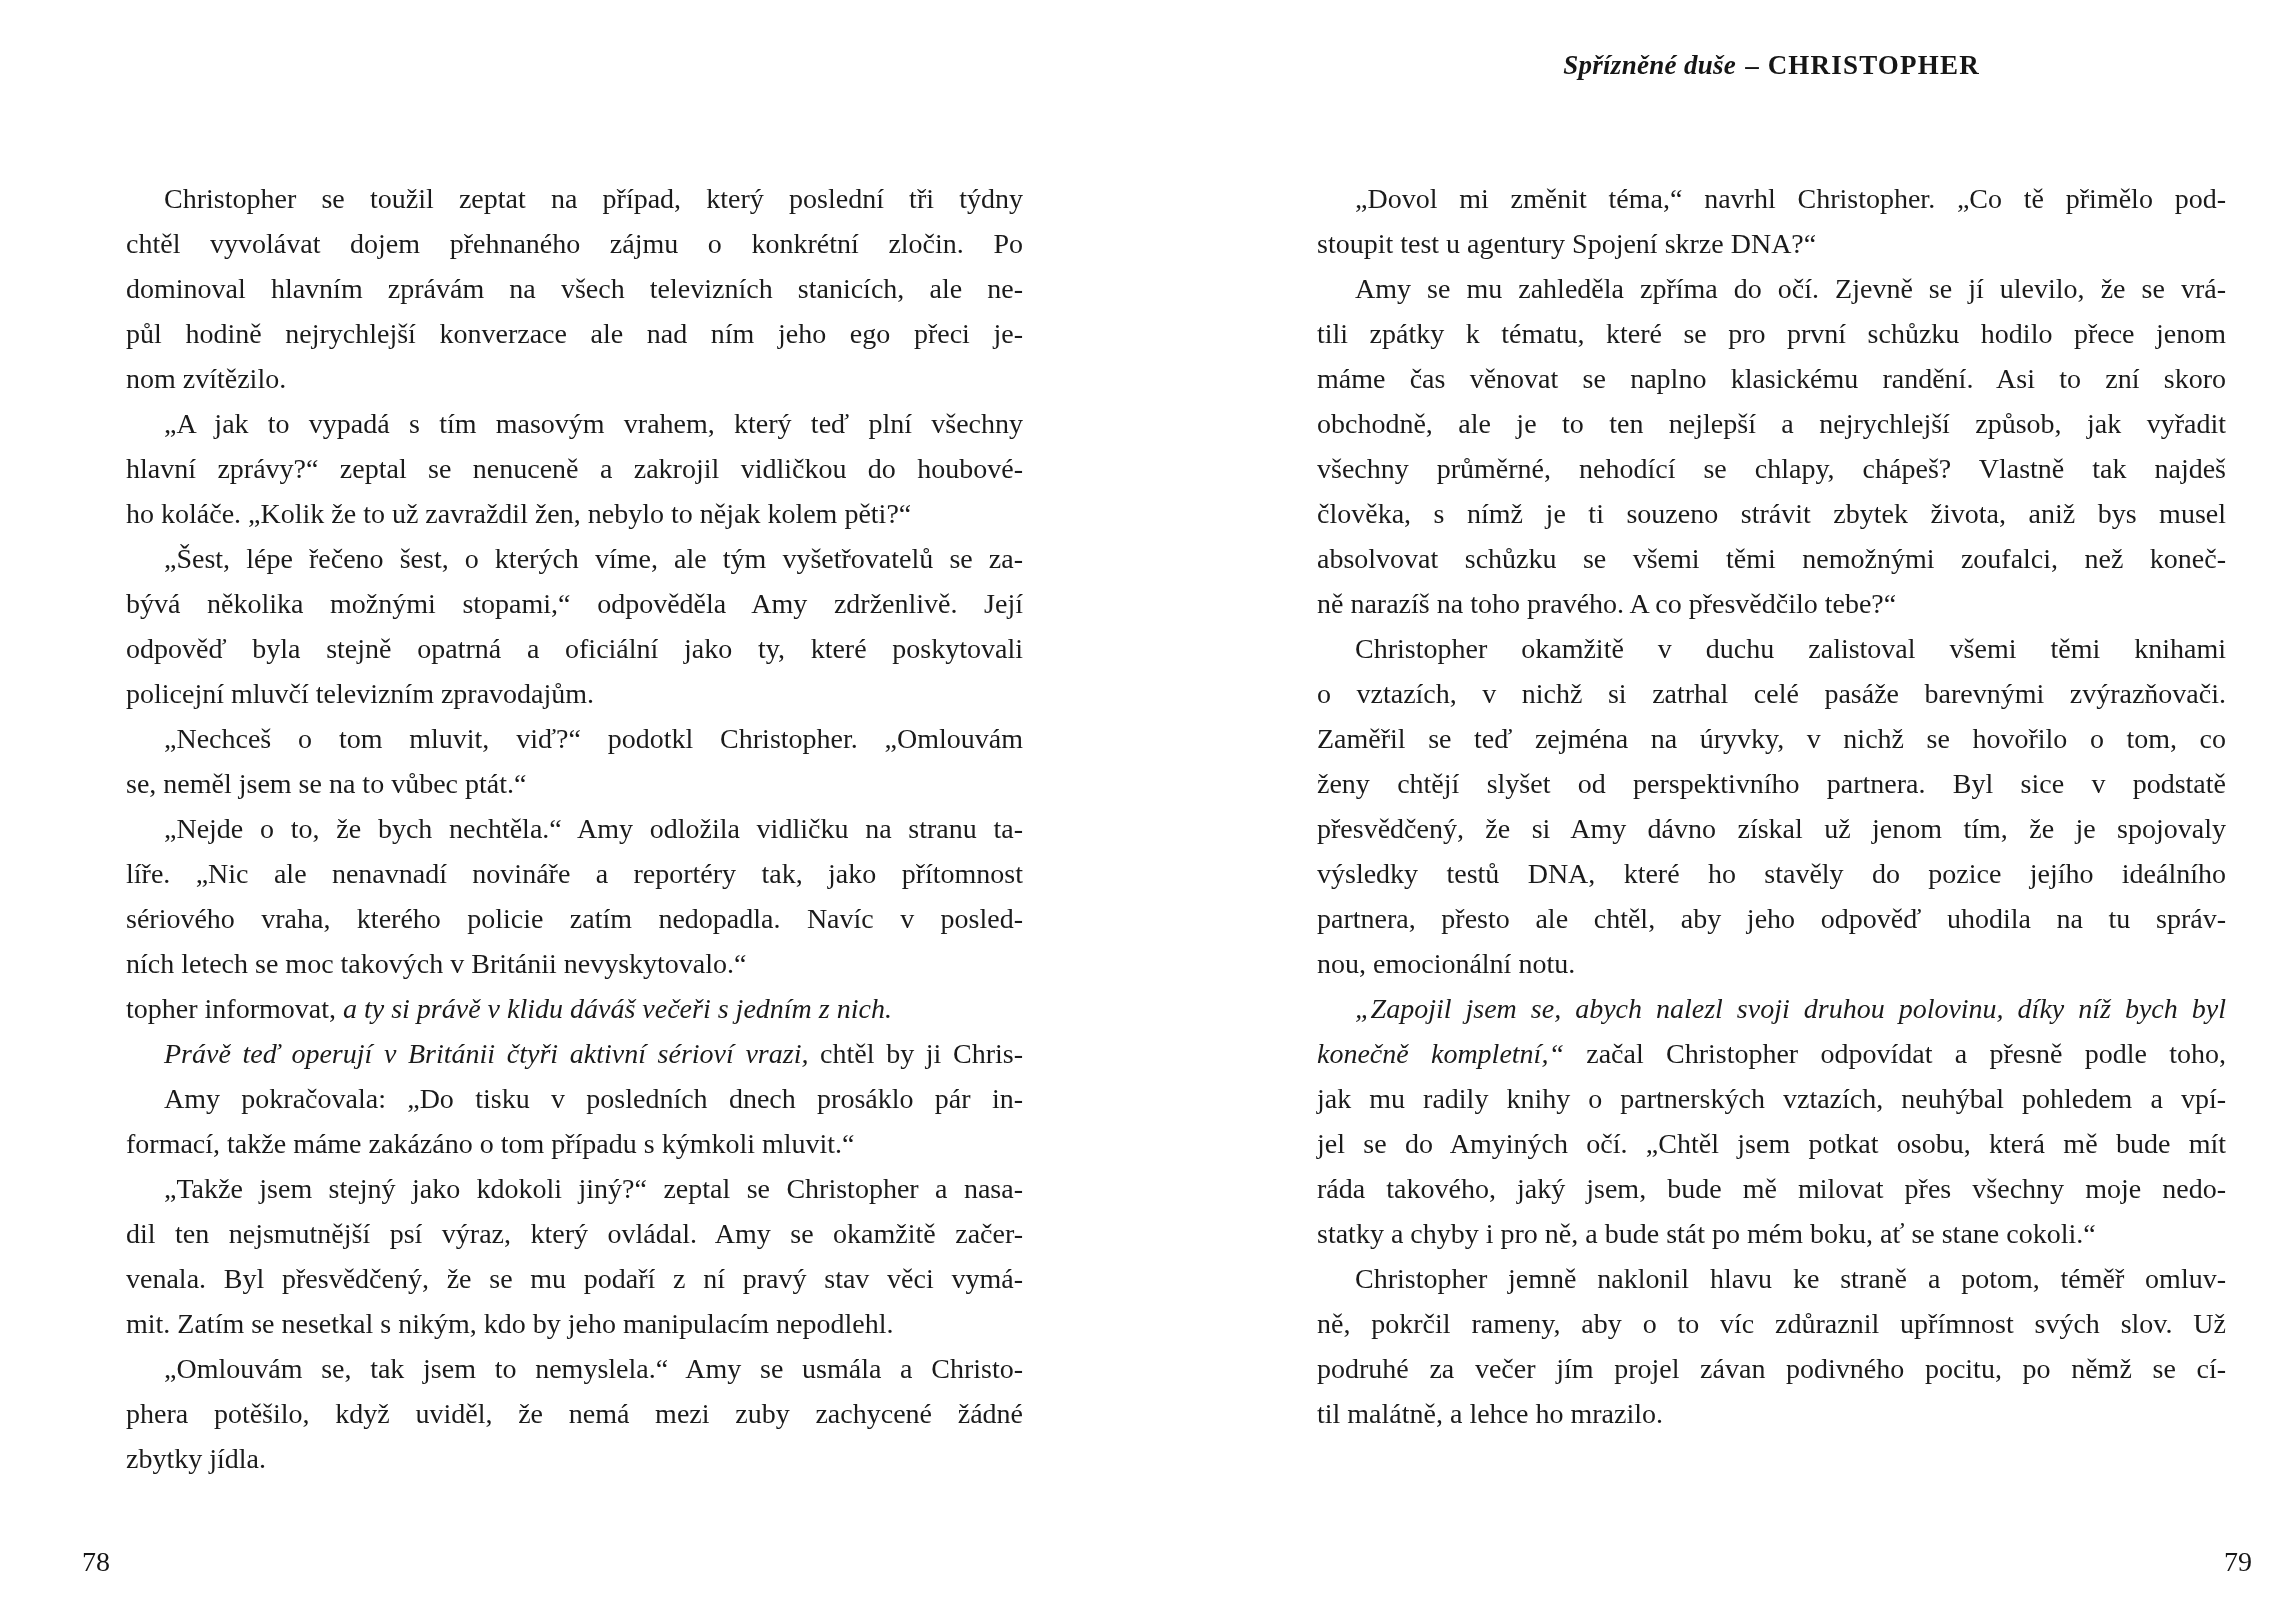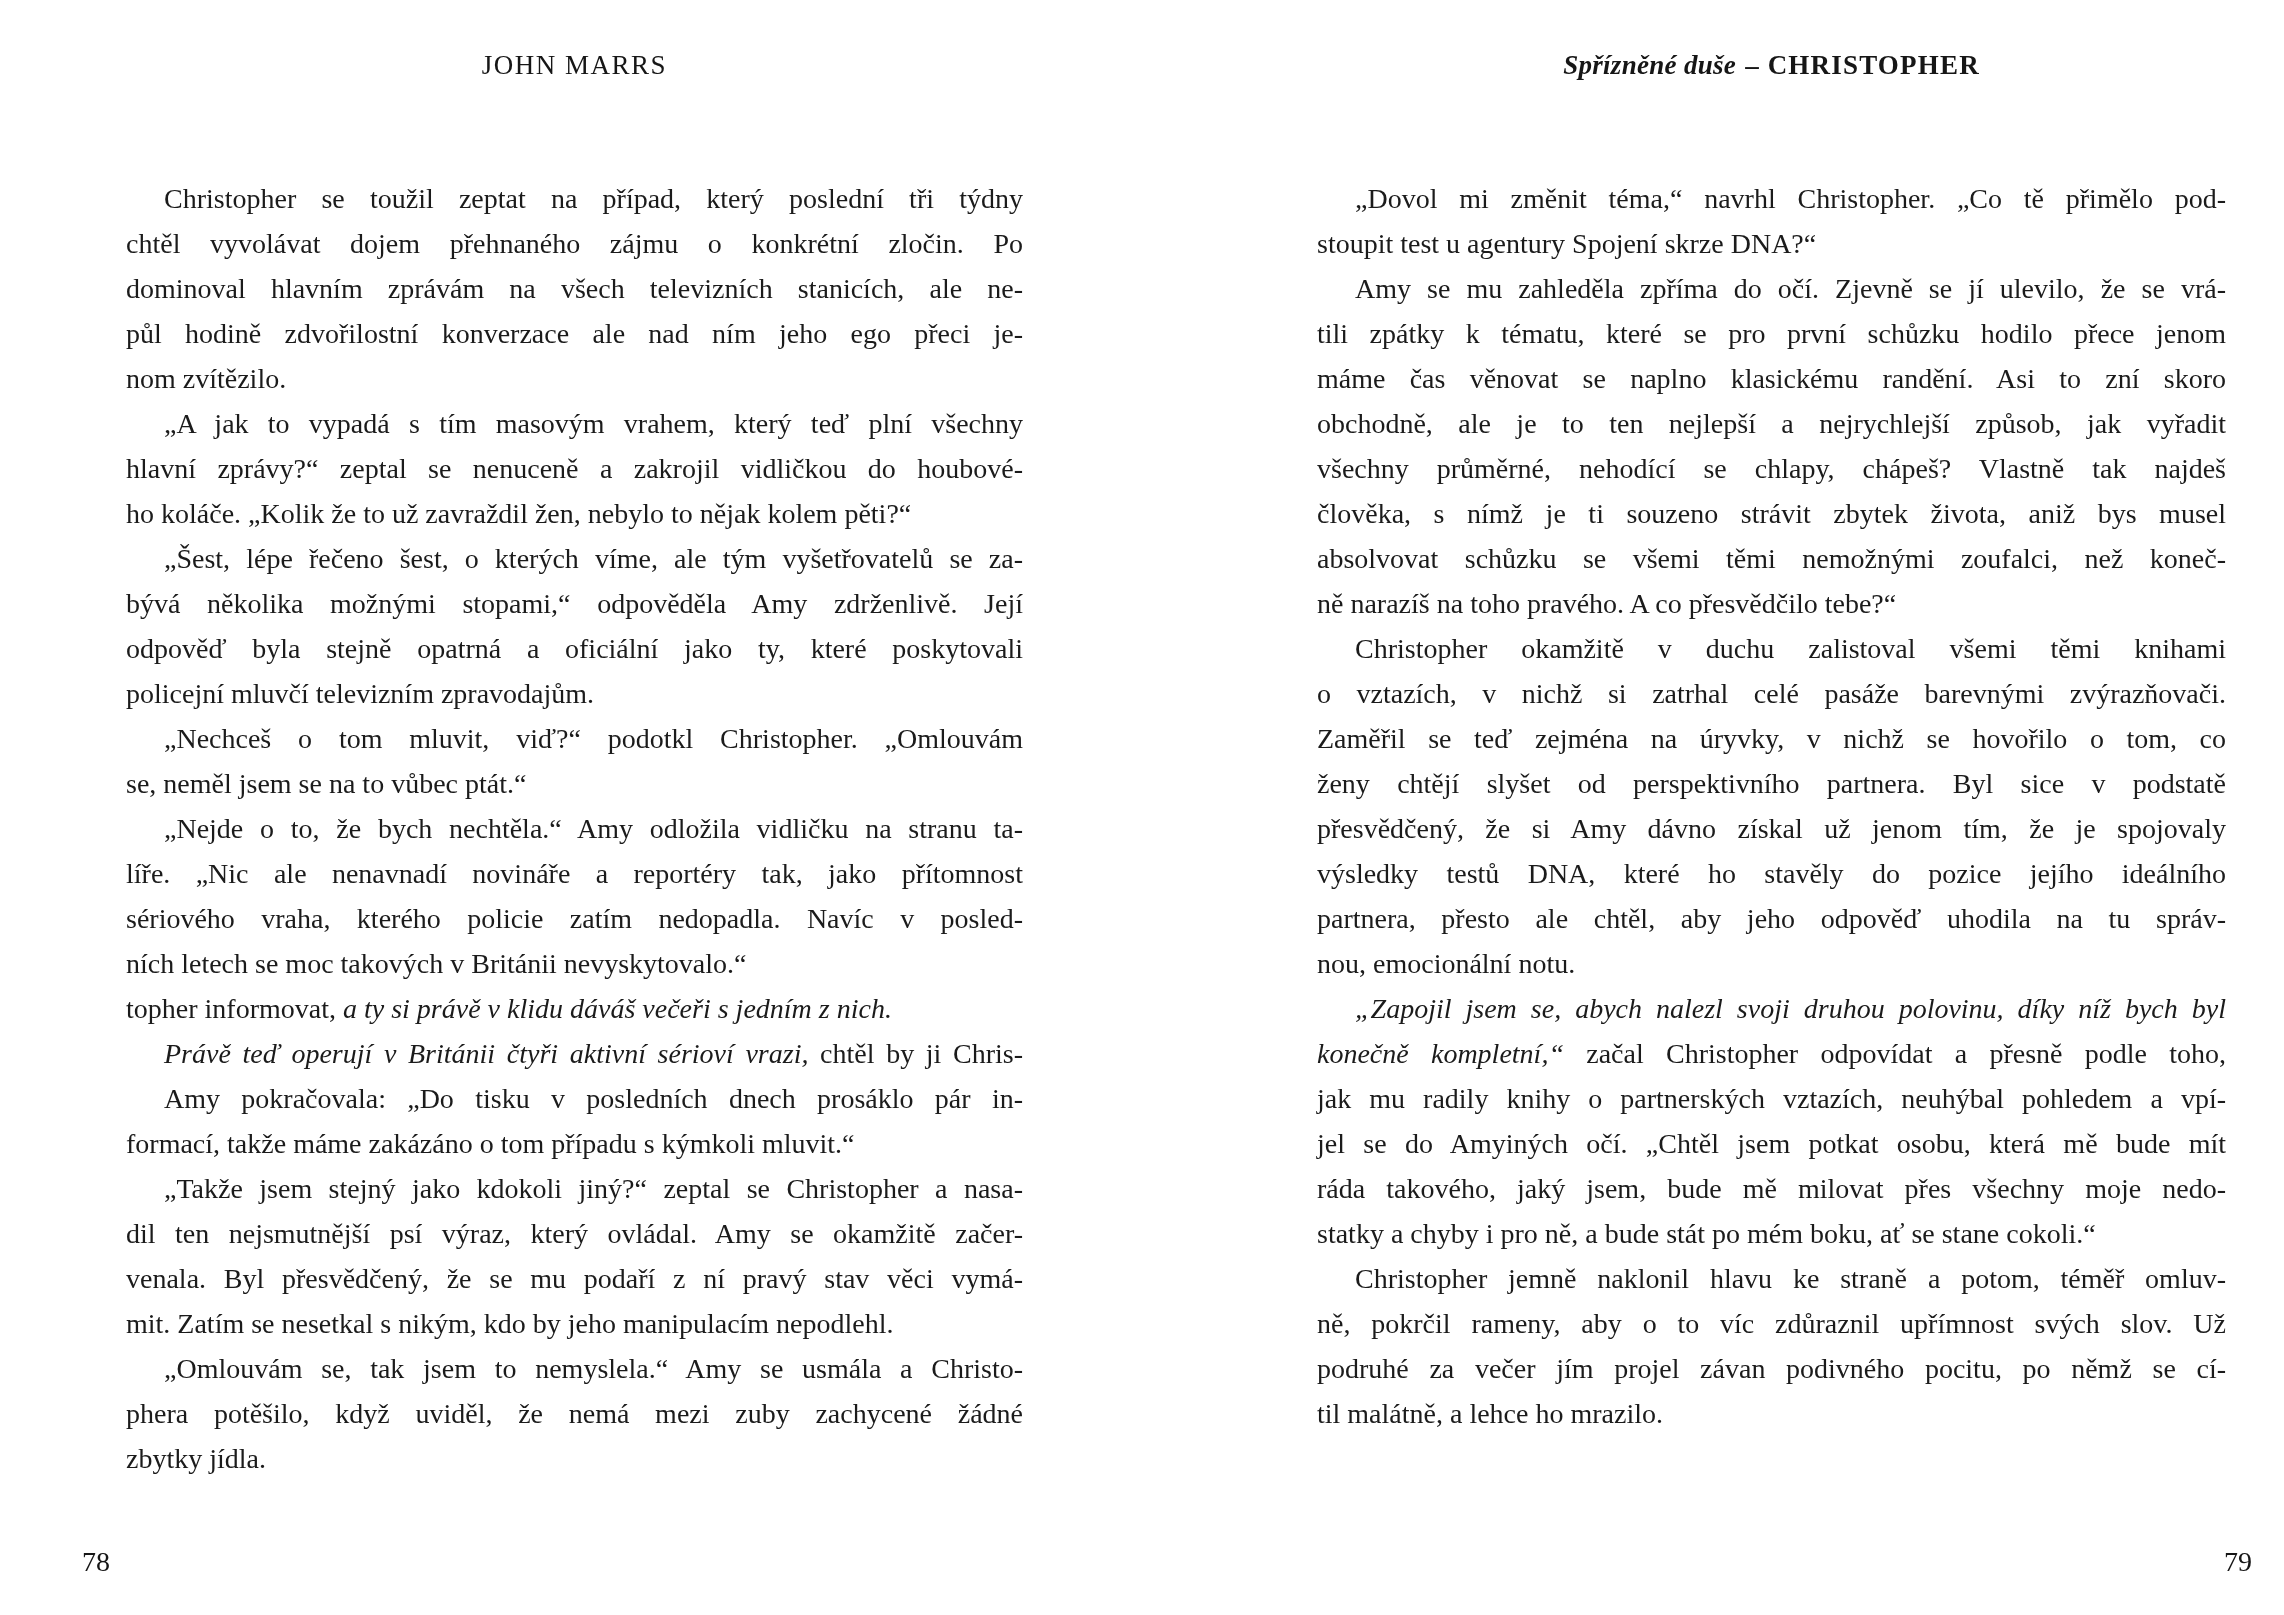--- a/index.html
+++ b/index.html
@@ -52,29 +52,26 @@
   }
   .folio-left  { left:82px;text-align:right; }
   .folio-right { right:44px; text-align:right; }
 </style>
 </head>
 <body>
 
 <div class="spread">
 
   <div class="page left">
-    <div class="running-header">
-      <span>JOHN MARRS</span>
-    </div>
     <div class="text-block">
         <div class="para">
           <div class="line first"><span class="run">Christopher se toužil zeptat na případ, který poslední tři týdny</span></div>
           <div class="line"><span class="run">chtěl vyvolávat dojem přehnaného zájmu o konkrétní zločin. Po</span></div>
           <div class="line"><span class="run">dominoval hlavním zprávám na všech televizních stanicích, ale ne-</span></div>
-          <div class="line"><span class="run">půl hodině zdvořilostní konverzace ale nad ním jeho ego přeci je-</span></div>
+          <div class="line"><span class="run">půl hodině nejrychlejší konverzace ale nad ním jeho ego přeci je-</span></div>
           <div class="line last"><span class="run">nom zvítězilo.</span></div>
         </div>
         <div class="para">
           <div class="line first"><span class="run">„A jak to vypadá s tím masovým vrahem, který teď plní všechny</span></div>
           <div class="line"><span class="run">hlavní zprávy?“ zeptal se nenuceně a zakrojil vidličkou do houbové-</span></div>
           <div class="line last"><span class="run">ho koláče. „Kolik že to už zavraždil žen, nebylo to nějak kolem pěti?“</span></div>
         </div>
         <div class="para">
           <div class="line first"><span class="run">„Šest, lépe řečeno šest, o kterých víme, ale tým vyšetřovatelů se za-</span></div>
           <div class="line"><span class="run">bývá několika možnými stopami,“ odpověděla Amy zdrženlivě. Její</span></div>

